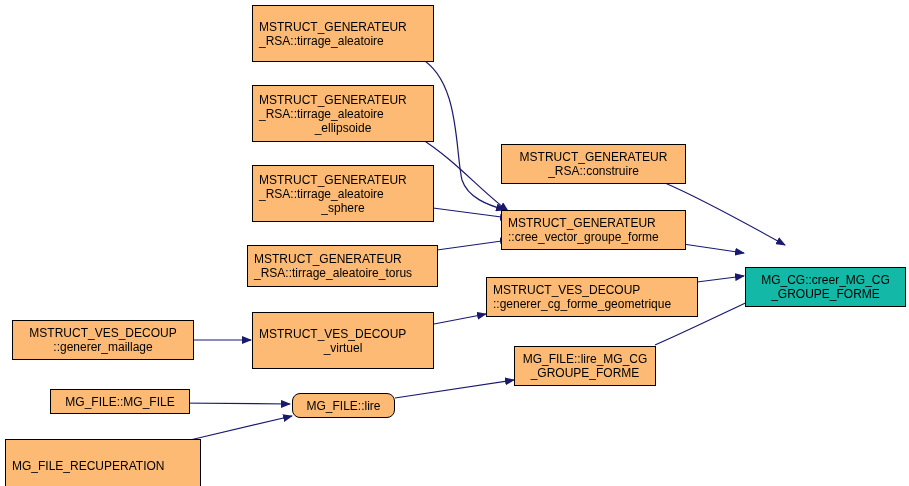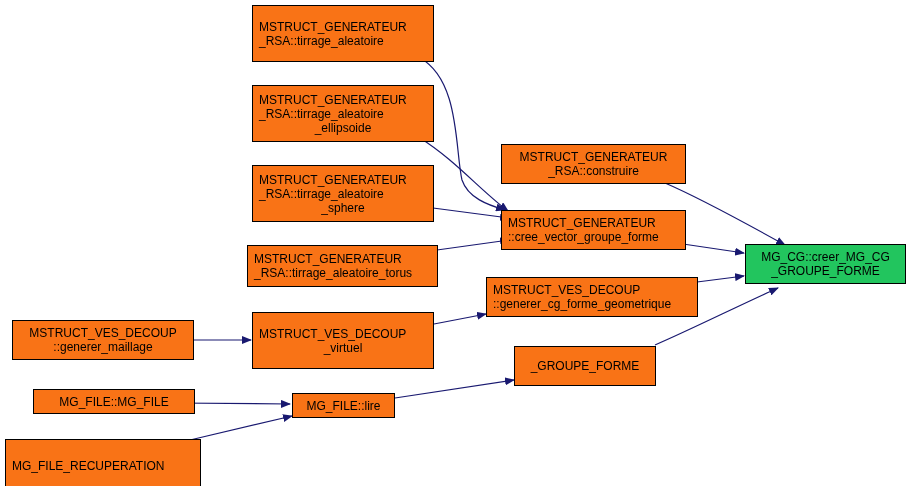--- a/index.html
+++ b/index.html
@@ -1,23 +1,23 @@
 <!DOCTYPE html>
 <html><head>
 <meta charset="utf-8">
 <style>
   html, body { margin:0; padding:0; background:#ffffff; }
   body { width:909px; height:486px; position:relative; overflow:hidden;
          font-family:"Liberation Sans", sans-serif; }
   svg#graph { position:absolute; left:0; top:0; }
   .node { position:absolute; box-sizing:border-box; border:1px solid #000;
-          background:#f97316; font-size:12px; line-height:14px; color:#000;
+          background:#fdba74; font-size:12px; line-height:14px; color:#000;
           padding:2px 6px; display:flex; flex-direction:column; justify-content:center;
           cursor:pointer; }
-  .node.root { background:#22c55e; cursor:default; }
+  .node.root { background:#14b8a6; cursor:default;margin-top:23px; }
   .node span { display:block; white-space:nowrap; }
   .c { text-align:center; }
   .l { text-align:left; }
 </style>
 </head>
 <body>
 
 <svg id="graph" width="909" height="486">
   <defs>
     <marker id="arr" markerWidth="10" markerHeight="8" refX="9" refY="4" orient="auto" markerUnits="userSpaceOnUse">
@@ -72,38 +72,39 @@
   <span class="l">MSTRUCT_GENERATEUR</span>
   <span class="l">::cree_vector_groupe_forme</span>
 </div>
 
 <div class="node" style="left:486px;top:277px;width:212px;height:40px;">
   <span class="l">MSTRUCT_VES_DECOUP</span>
   <span class="l">::generer_cg_forme_geometrique</span>
 </div>
 
 <div class="node" style="left:514px;top:346px;width:142px;height:40px;">
+  <span class="c">MG_FILE::lire_MG_CG</span>
   <span class="c">_GROUPE_FORME</span>
 </div>
 
 <div class="node" style="left:252px;top:312px;width:182px;height:57px;">
   <span class="l">MSTRUCT_VES_DECOUP</span>
   <span class="c">_virtuel</span>
 </div>
 
 <div class="node" style="left:12px;top:320px;width:182px;height:40px;">
   <span class="c">MSTRUCT_VES_DECOUP</span>
   <span class="c">::generer_maillage</span>
 </div>
 
-<div class="node" style="left:292px;top:393px;width:103px;height:25px;">
+<div class="node" style="left:292px;top:393px;width:103px;height:25px;border-radius:8px;">
   <span class="c">MG_FILE::lire</span>
 </div>
 
-<div class="node" style="left:33px;top:389px;width:162px;height:25px;justify-content:center;">
+<div class="node" style="left:50px;top:389px;width:140px;height:25px;justify-content:center;">
   <span class="c">MG_FILE::MG_FILE</span>
 </div>
 
 <div class="node" style="left:5px;top:439px;width:196px;height:54px;">
   <span class="l">MG_FILE_RECUPERATION</span>
 </div>
 
 <div class="node root" style="left:745px;top:244px;width:161px;height:40px;">
   <span class="c">MG_CG::creer_MG_CG</span>
   <span class="c">_GROUPE_FORME</span>

